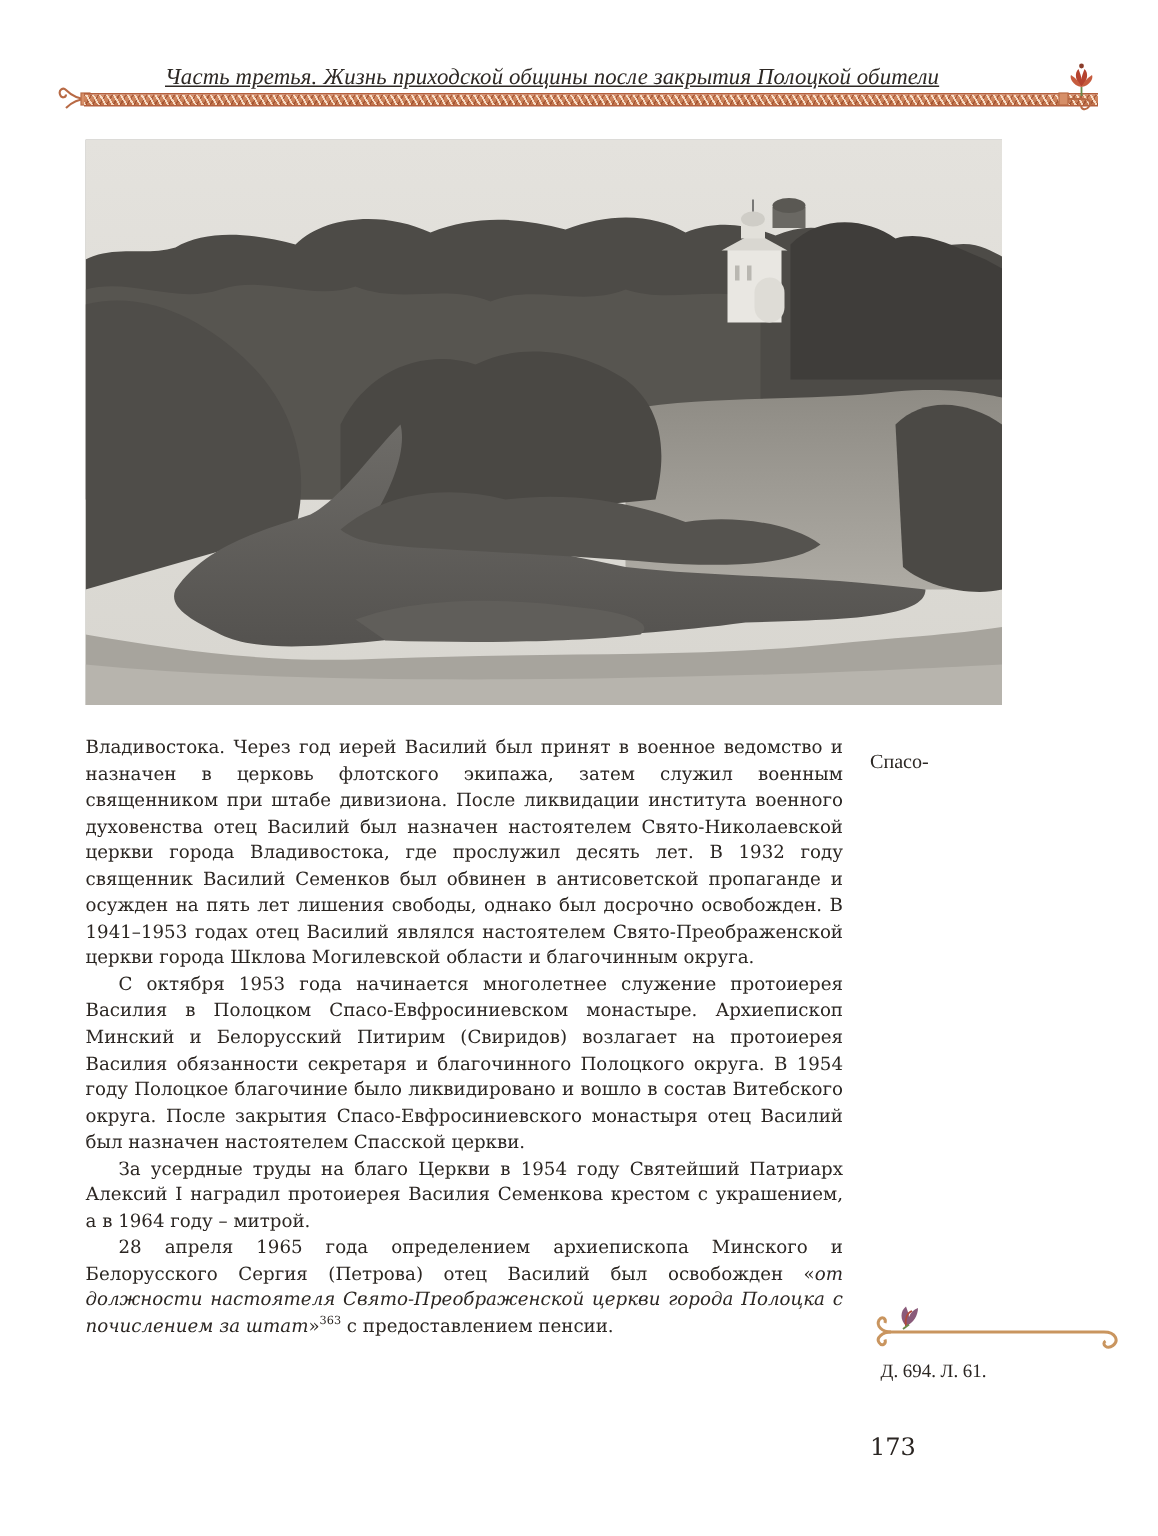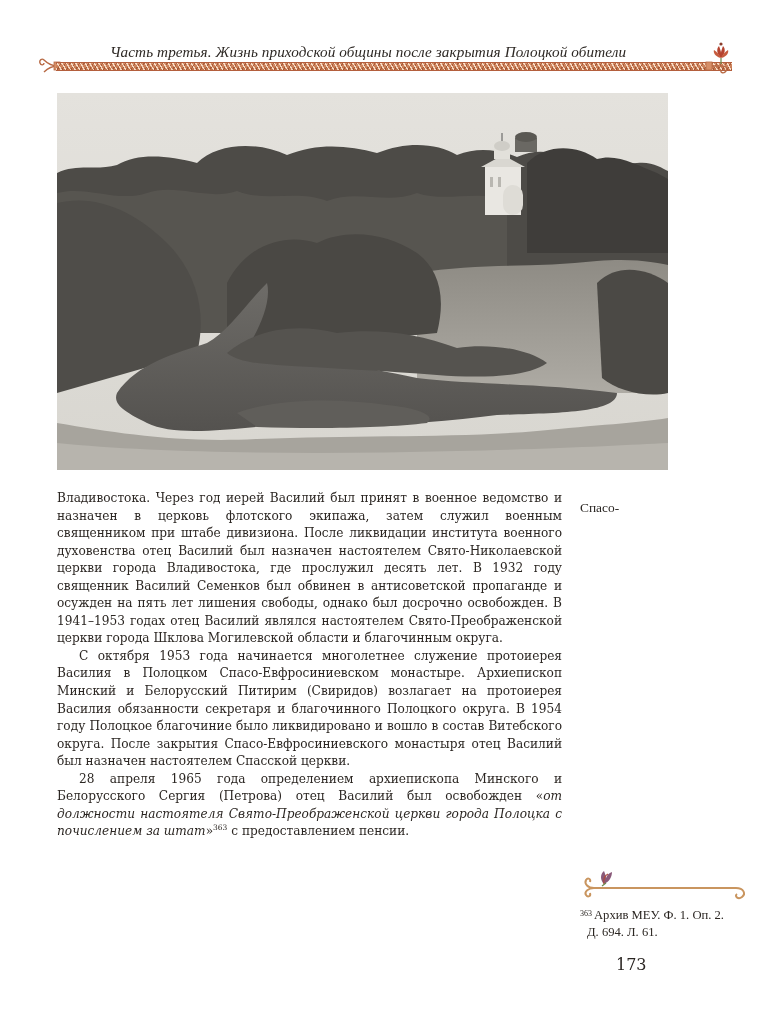--- a/index.html
+++ b/index.html
@@ -1,21 +1,21 @@
 <!DOCTYPE html>
 <html><head>
 <meta charset="utf-8">
 <style>
   html, body { margin: 0; padding: 0; background: #ffffff; }
   body { width: 772px; height: 1024px; position: relative; overflow: hidden;
          font-family: "DejaVu Serif", "Liberation Serif", serif; color: #2a2522; }
 
   .running-head { position: absolute; left: 110px; top: 43px; width: 560px;
     font-family: "Liberation Serif", serif; font-style: italic; font-size: 15.2px;
-    color: #2d2824; letter-spacing: 0.1px; white-space: nowrap; }
+    color: #2d2824; letter-spacing: 0.1px; white-space: nowrap; text-decoration: underline; }
 
   .braid-rule { position: absolute; left: 38px; top: 58px; width: 700px; height: 14px; }
   .braid-band { position: absolute; left: 18px; top: 4px; width: 676px; height: 7px;
     background:
       repeating-linear-gradient(60deg, rgba(255,235,215,0.85) 0 1.2px, transparent 1.2px 4px),
       repeating-linear-gradient(-60deg, rgba(140,60,30,0.55) 0 1px, transparent 1px 4px),
       linear-gradient(#d7906a, #c0724a);
     border-top: 1px solid #b45f3d; border-bottom: 1px solid #b45f3d; }
   .braid-cap-left { position: absolute; left: 0; top: 0; width: 24px; height: 16px; }
   .braid-cap-right { position: absolute; right: 0; top: -18px; width: 34px; height: 36px; }
@@ -38,21 +38,21 @@
 
   .footnote-rule { position: absolute; left: 578px; top: 866px; width: 170px; height: 36px; }
 
   .footnote { position: absolute; left: 580px; top: 906px; width: 180px;
     font-family: "Liberation Serif", serif; font-size: 12.6px; line-height: 16.8px;
     color: #2b2622; }
   .footnote sup { font-size: 8px; vertical-align: 3px; margin-right: 2px; }
   .footnote .second { padding-left: 7px; }
 
   .page-number { position: absolute; left: 580px; top: 955px;
-    font-family: "DejaVu Serif", serif; font-size: 16px; color: #2a2522; margin-left: 36px; }
+    font-family: "DejaVu Serif", serif; font-size: 16px; color: #2a2522; }
 </style>
 </head>
 <body>
 
 <div class="running-head">Часть третья. Жизнь приходской общины после закрытия Полоцкой обители</div>
 
 <div class="braid-rule">
   <svg class="braid-cap-left" viewBox="0 0 24 16">
     <path d="M20 8 C12 8 8 4 6 2 C4 0 1 2 2 5 C3 8 6 7 6 5" fill="none" stroke="#b86a45" stroke-width="1.4"></path>
     <path d="M20 8 C12 8 8 12 6 14" fill="none" stroke="#b86a45" stroke-width="1.4"></path>
@@ -123,32 +123,32 @@
   </svg>
 </div>
 
 <div class="caption">
   <div>Спасо-</div>
 </div>
 
 <div class="body-text">
   <p>Владивостока. Через год иерей Василий был принят в военное ведомство и назначен в церковь флотского экипажа, затем служил военным священником при штабе дивизиона. После ликвидации института военного духовенства отец Василий был назначен настоятелем Свято-Николаевской церкви города Владивостока, где прослужил десять лет. В 1932 году священник Василий Семенков был обвинен в антисоветской пропаганде и осужден на пять лет лишения свободы, однако был досрочно освобожден. В 1941–1953 годах отец Василий являлся настоятелем Свято-Преображенской церкви города Шклова Могилевской области и благочинным округа.</p>
   <p class="indent">С октября 1953 года начинается многолетнее служение протоиерея Василия в Полоцком Спасо-Евфросиниевском монастыре. Архиепископ Минский и Белорусский Питирим (Свиридов) возлагает на протоиерея Василия обязанности секретаря и благочинного Полоцкого округа. В 1954 году Полоцкое благочиние было ликвидировано и вошло в состав Витебского округа. После закрытия Спасо-Евфросиниевского монастыря отец Василий был назначен настоятелем Спасской церкви.</p>
+  <p class="indent">За усердные труды на благо Церкви в 1954 году Святейший Патриарх Алексий I наградил протоиерея Василия Семенкова крестом с украшением, а в 1964 году – митрой.</p>
   <p class="indent"><span>28 апреля 1965 года определением архиепископа Минского и Белорусского Сергия (Петрова) отец Василий был освобожден «</span><span class="quote-italic">от должности настоятеля Свято-Преображенской церкви города Полоцка с почислением за штат</span><span>»</span><sup>363</sup><span> с предоставлением пенсии.</span></p>
 </div>
 
 <svg class="footnote-rule" viewBox="0 0 170 36">
   <path d="M16 22 L158 22 C166 22 168 28 164 31 C160 34 156 30 159 28" fill="none" stroke="#c9955f" stroke-width="2"></path>
   <path d="M16 22 C10 22 6 18 8 14 C10 11 13 13 12 16" fill="none" stroke="#c9955f" stroke-width="2"></path>
   <path d="M16 22 C10 22 6 26 8 29 C10 32 13 30 12 27" fill="none" stroke="#c9955f" stroke-width="2"></path>
   <g>
     <path d="M26 18 C22 14 22 8 26 5 C27 8 28 10 28 12 C29 9 31 7 34 6 C34 11 31 16 26 18 Z" fill="#8a5a7a"></path>
     <path d="M26 18 C25 13 27 9 30 8" fill="none" stroke="#b04a3a" stroke-width="1.2"></path>
     <path d="M24 20 L28 17" stroke="#6a8a4a" stroke-width="1.2"></path>
   </g>
 </svg>
 
 <div class="footnote">
-  <div><sup>363</sup><span>Архив МЕУ. Ф. 1. Оп. 2.</span></div>
   <div class="second">Д. 694. Л. 61.</div>
 </div>
 
 <div class="page-number">173</div>
 
 </body></html>

